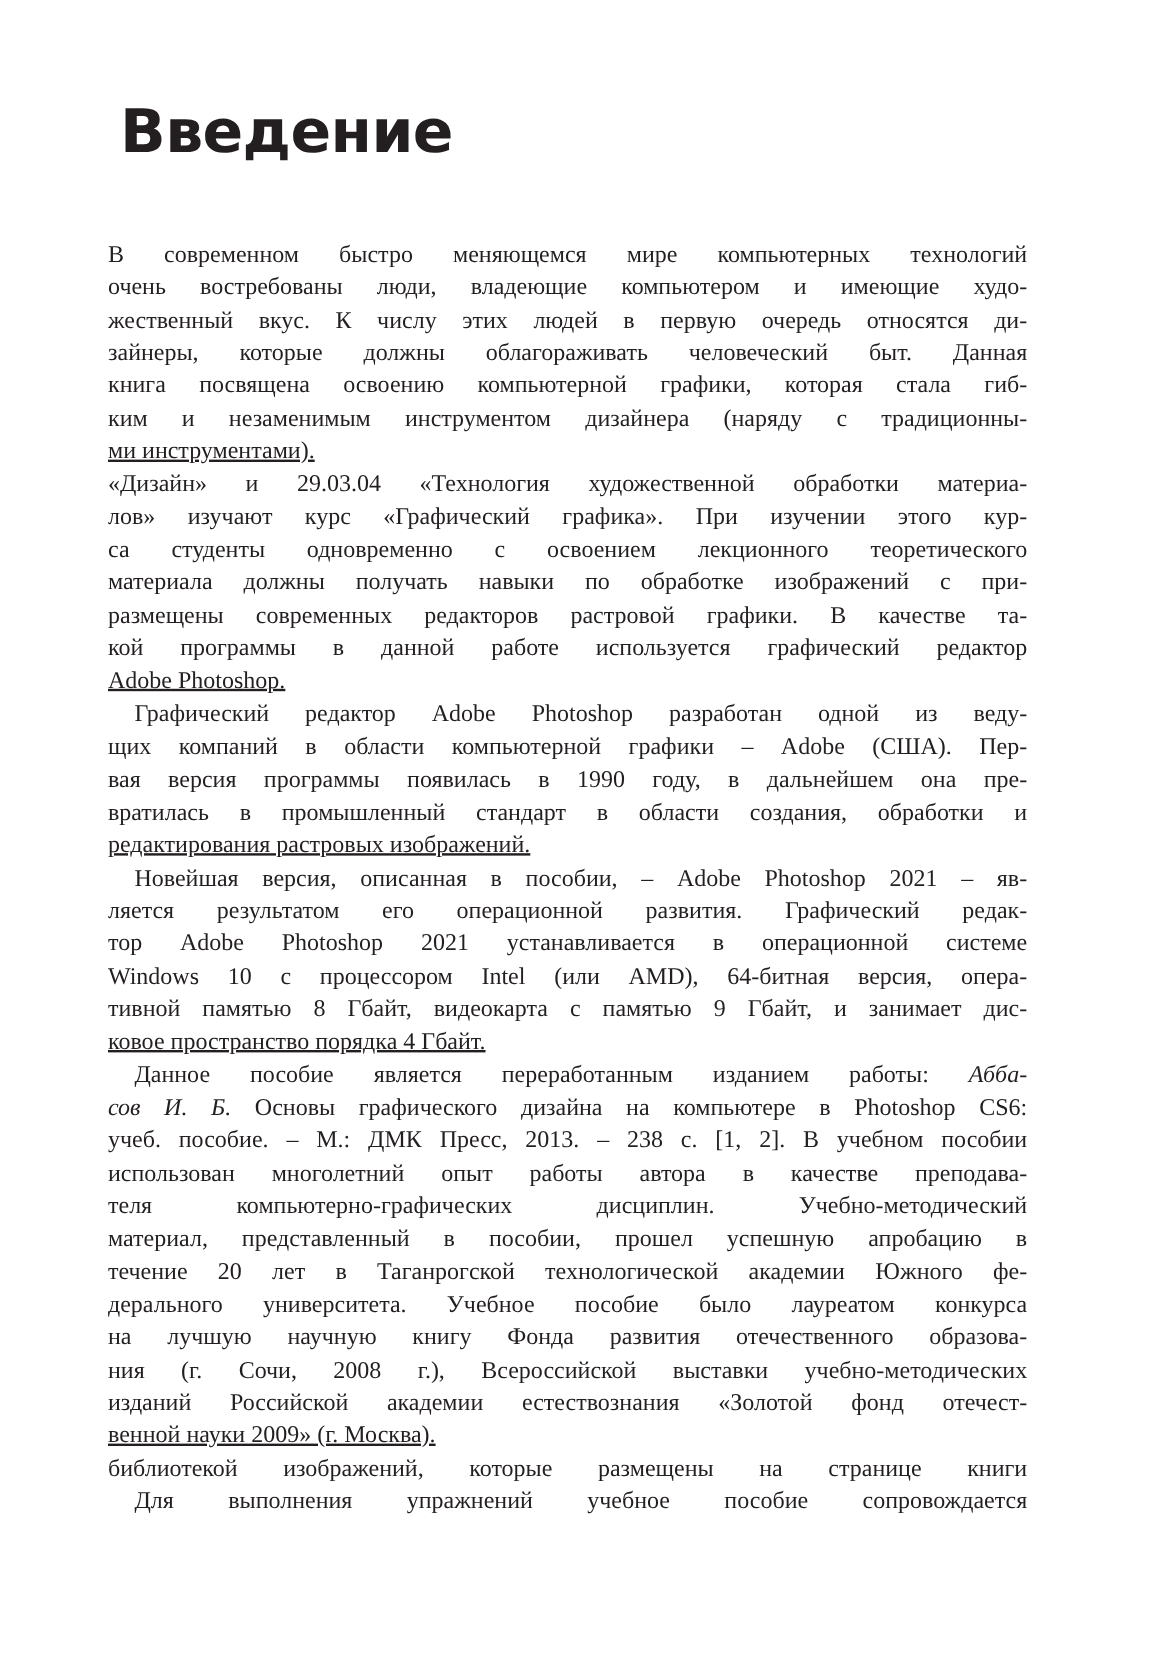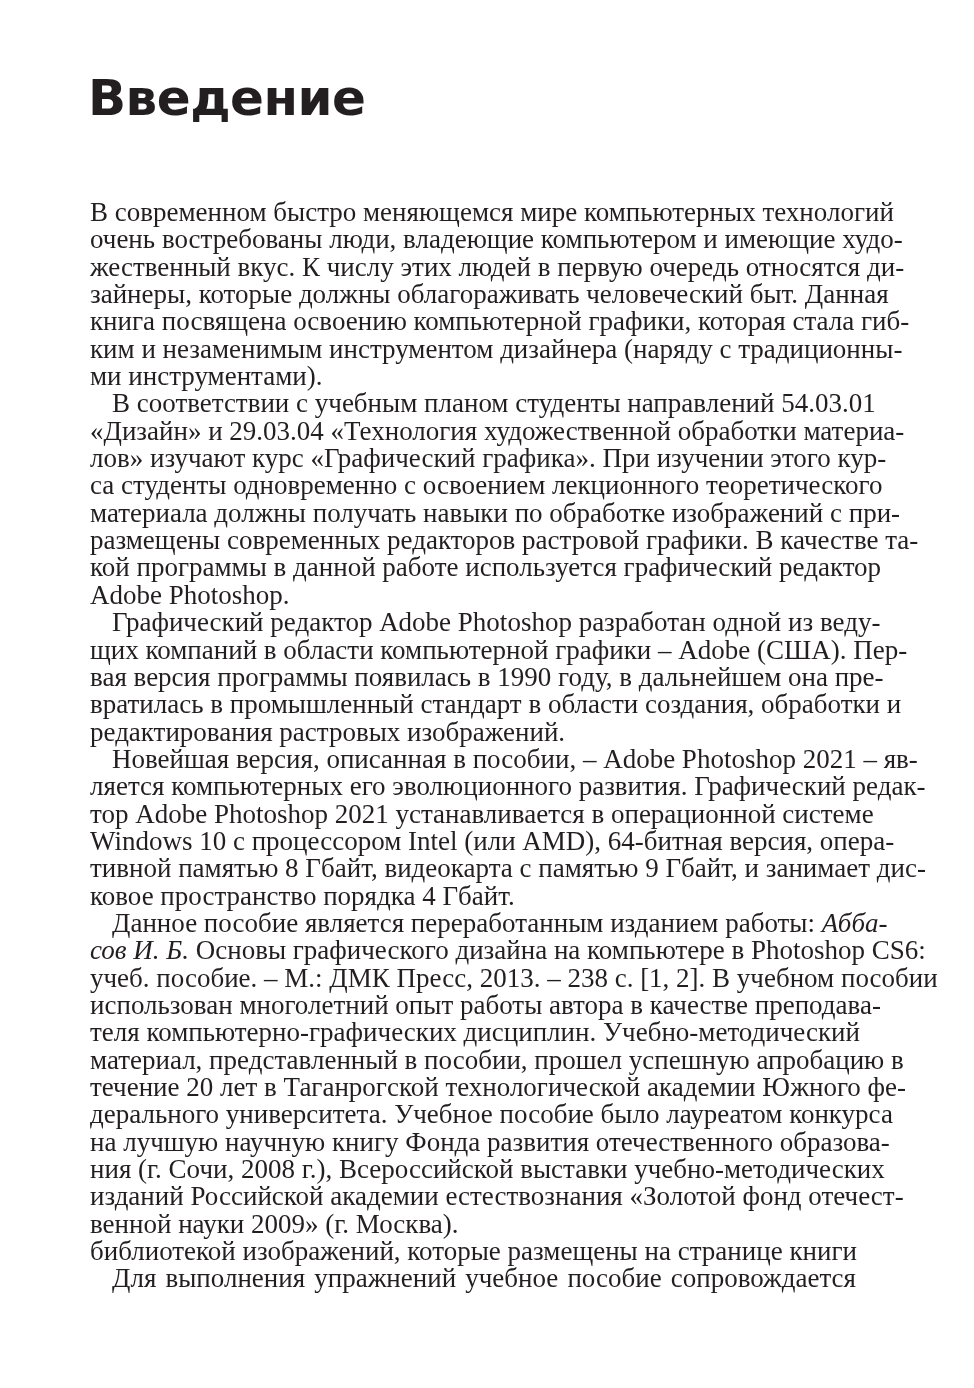--- a/index.html
+++ b/index.html
@@ -5,71 +5,70 @@
   html, body { margin: 0; padding: 0; background: #ffffff; }
   body { width: 974px; height: 1388px; position: relative; overflow: hidden; }
   .page { position: absolute; left: 0; top: 0; width: 974px; height: 1388px; background: #ffffff; }
   .title {
     position: absolute; left: 88px; top: 66px;
     font-family: "DejaVu Sans", sans-serif; font-weight: bold;
     font-size: 50px; line-height: 64px; color: #231f20; letter-spacing: -0.5px;
   }
   .body {
     position: absolute; left: 90px; top: 199px; width: 766px;
-    font-family: "Liberation Serif", serif; font-size: 27px; color: #231f20;
+    font-family: "Liberation Serif", serif; font-size: 20px; color: #231f20;
   }
   .line {
     display: block; height: 27.35px; line-height: 27.35px;
     text-align: justify; text-align-last: justify; white-space: nowrap;
     overflow: visible;
   }
-  .line.last { text-align-last: left; }
+  .line.last { text-align-last: left; text-decoration: underline; }
   .line.indent { text-indent: 22px; }
   .line .it { font-style: italic; }
 </style>
 </head>
 <body>
 
 <div class="page">
-  <h1 class="title" style="margin:0;">Введение</h1>
+  <h1 class="title" style="margin:12px;">Введение</h1>
 
   <div class="body">
 
     <div>
       <span class="line">В современном быстро меняющемся мире компьютерных технологий</span>
       <span class="line">очень востребованы люди, владеющие компьютером и имеющие худо-</span>
       <span class="line">жественный вкус. К числу этих людей в первую очередь относятся ди-</span>
       <span class="line">зайнеры, которые должны облагораживать человеческий быт. Данная</span>
       <span class="line">книга посвящена освоению компьютерной графики, которая стала гиб-</span>
       <span class="line">ким и незаменимым инструментом дизайнера (наряду с традиционны-</span>
       <span class="line last">ми инструментами).</span>
     </div>
 
     <div>
-      <span class="line indent">В соответствии с учебным планом студенты направлений 54.03.01</span>
       <span class="line">«Дизайн» и 29.03.04 «Технология художественной обработки материа-</span>
       <span class="line">лов» изучают курс «Графический графика». При изучении этого кур-</span>
       <span class="line">са студенты одновременно с освоением лекционного теоретического</span>
       <span class="line">материала должны получать навыки по обработке изображений с при-</span>
       <span class="line">размещены современных редакторов растровой графики. В качестве та-</span>
       <span class="line">кой программы в данной работе используется графический редактор</span>
       <span class="line last">Adobe Photoshop.</span>
     </div>
 
     <div>
       <span class="line indent">Графический редактор Adobe Photoshop разработан одной из веду-</span>
       <span class="line">щих компаний в области компьютерной графики – Adobe (США). Пер-</span>
       <span class="line">вая версия программы появилась в 1990 году, в дальнейшем она пре-</span>
       <span class="line">вратилась в промышленный стандарт в области создания, обработки и</span>
       <span class="line last">редактирования растровых изображений.</span>
     </div>
 
     <div>
       <span class="line indent">Новейшая версия, описанная в пособии, – Adobe Photoshop 2021 – яв-</span>
-      <span class="line">ляется компьютерных его эволюционного развития. Графический редак-</span>
+      <span class="line">ляется результатом его операционной развития. Графический редак-</span>
       <span class="line">тор Adobe Photoshop 2021 устанавливается в операционной системе</span>
       <span class="line">Windows 10 с процессором Intel (или AMD), 64-битная версия, опера-</span>
       <span class="line">тивной памятью 8 Гбайт, видеокарта с памятью 9 Гбайт, и занимает дис-</span>
       <span class="line last">ковое пространство порядка 4 Гбайт.</span>
     </div>
 
     <div>
       <span class="line indent"><span>Данное пособие является переработанным изданием работы: </span><span class="it">Абба-</span></span>
       <span class="line"><span class="it">сов И. Б.</span><span> Основы графического дизайна на компьютере в Photoshop CS6:</span></span>
       <span class="line">учеб. пособие. – М.: ДМК Пресс, 2013. – 238 с. [1, 2]. В учебном пособии</span>

